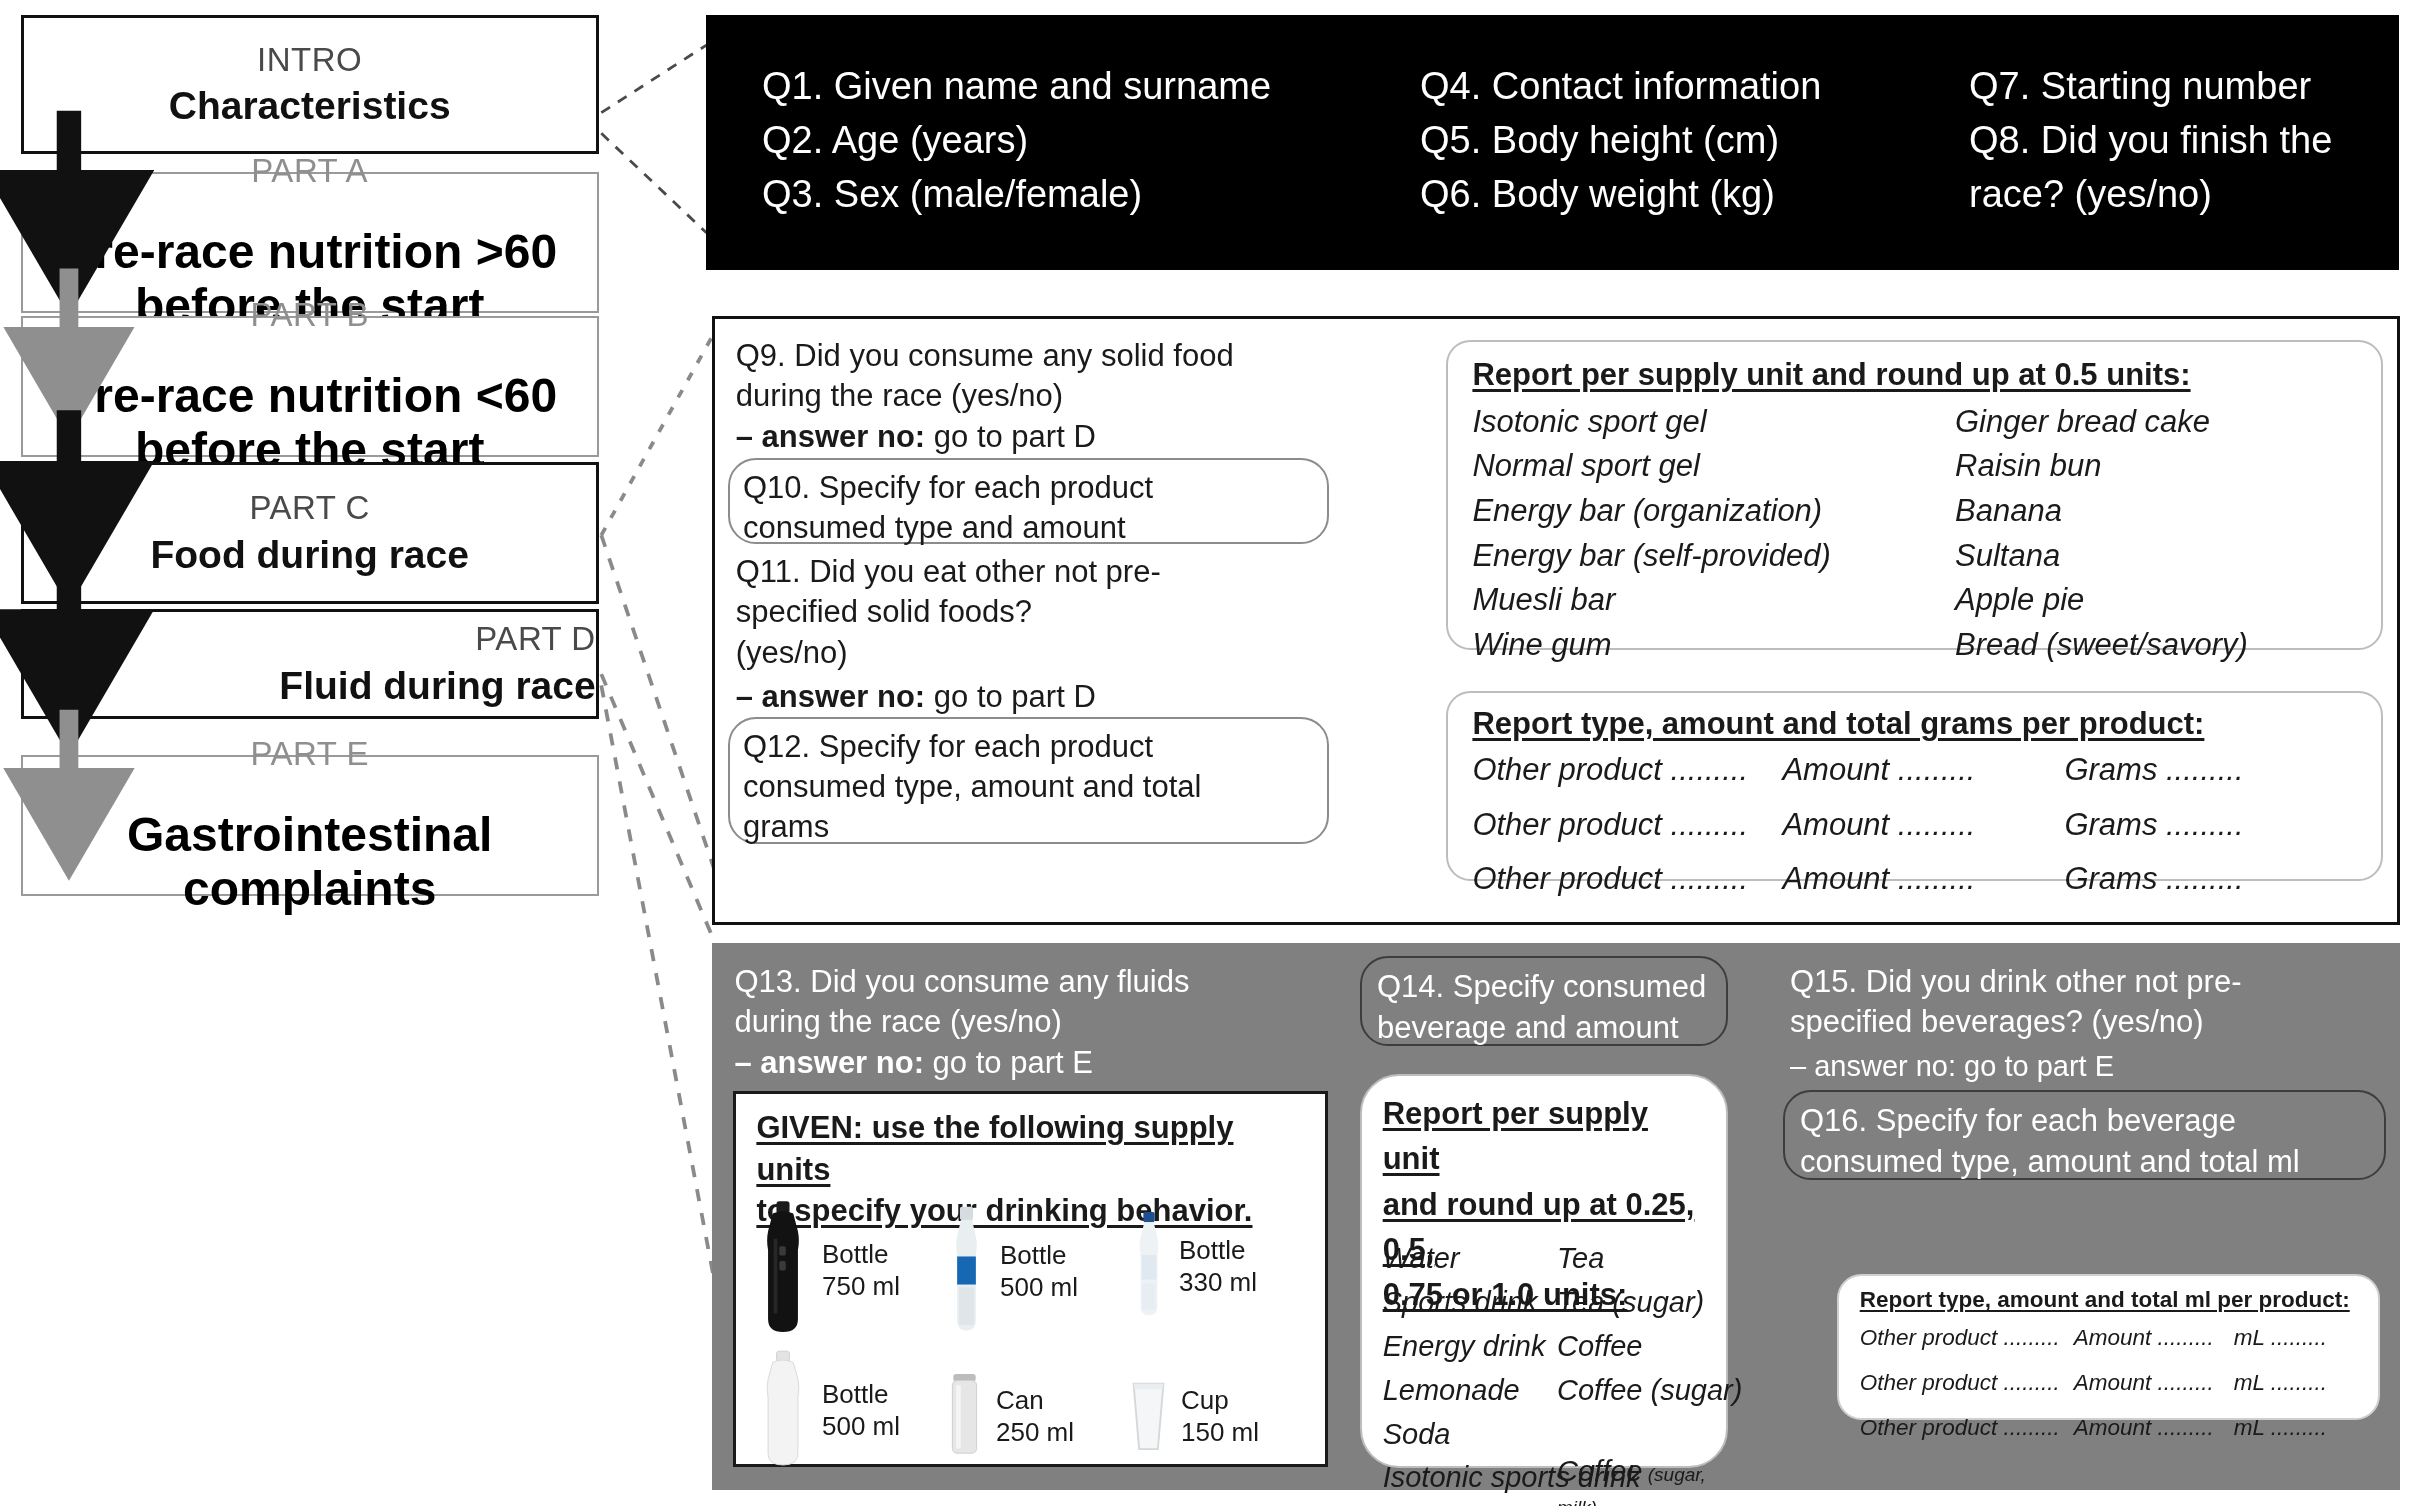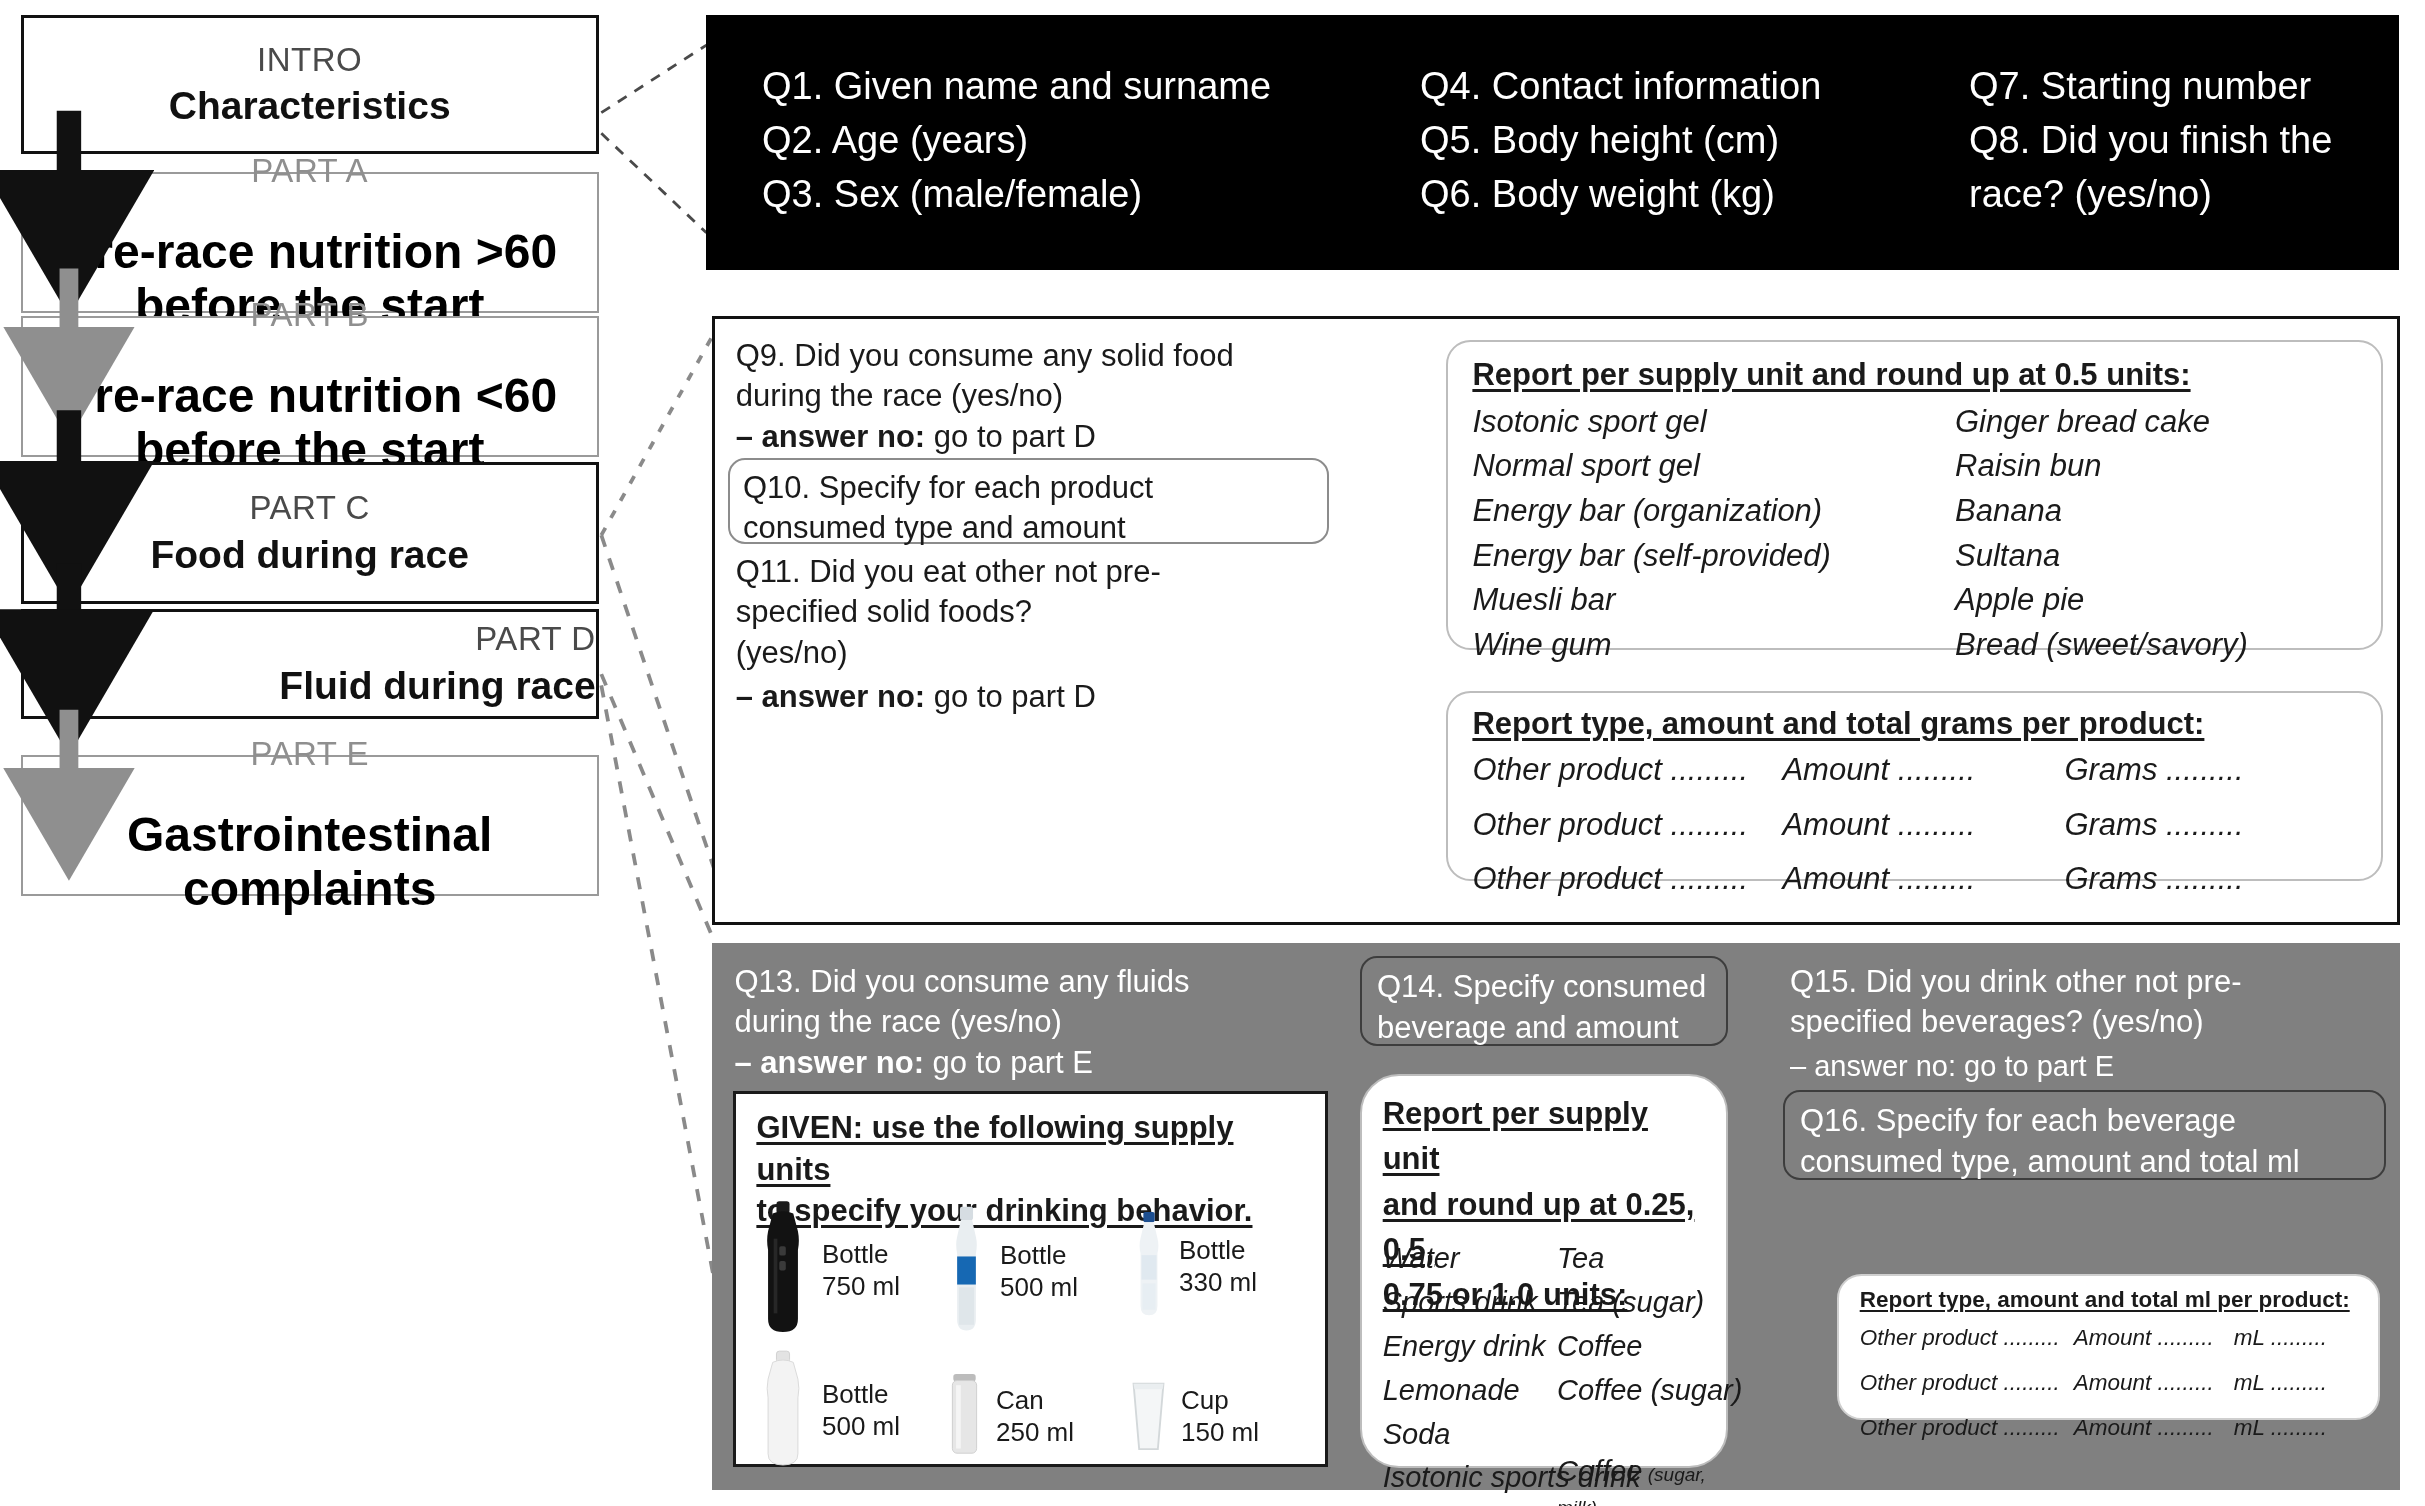--- a/index.html
+++ b/index.html
@@ -21,21 +21,21 @@
   .bp-col{position:absolute;font-size:38px;line-height:1.42;white-space:pre-line;}
 
   .whitepanel{position:absolute;background:#fff;border:3.8px solid #111;box-sizing:border-box;margin-top:6px;}
   .graypanel{position:absolute;background:#808080;box-sizing:border-box;}
 
   .qtext{position:absolute;font-size:31px;line-height:1.30;color:#1a1a1a;}
   .qtext b{font-weight:bold;}
   .qtext.onwhite{color:#1a1a1a;}
   .qtext.ongray{color:#ffffff;}
 
-  .roundbox{position:absolute;box-sizing:border-box;border:2.8px solid #8c8c8c;border-radius:17px;background:#fff;}
+  .roundbox{position:absolute;box-sizing:border-box;border:2.8px solid #8c8c8c;border-radius:28px;background:#fff;}
   .roundbox.dark{border:2.8px solid #3d3d3d;background:#808080;}
   .roundbox .inner{position:absolute;left:13px;top:7.5px;right:9.4px;font-size:31px;line-height:1.30;color:#1a1a1a;}
   .roundbox.dark .inner{color:#fff;}
 
   .listbox{position:absolute;box-sizing:border-box;border:2.8px solid #bdbdbd;border-radius:24.4px;background:#fff;}
   .listbox .hdr{position:absolute;left:24.4px;top:13px;font-size:31px;font-weight:600;color:#1a1a1a;
                 text-decoration:underline;text-underline-offset:3.8px;line-height:1.32;}
   .listcol{position:absolute;font-style:italic;font-size:31px;line-height:1.44;color:#1a1a1a;white-space:pre-line;}
 
   .rowbox{position:absolute;box-sizing:border-box;border:2.8px solid #bdbdbd;border-radius:24.4px;background:#fff;}
@@ -169,20 +169,25 @@
 consumed type and amount</div>
     </div>
 
     <div class="qtext onwhite" style="left:20.7px;top:233px;width:610px;">Q11. Did you eat other not pre-</div>
     <div class="qtext onwhite" style="left:20.7px;top:314px;width:610px;">(yes/no)</div>
     <div class="qtext onwhite" style="left:20.7px;top:273px;width:610px;">specified solid foods?</div>
     <div class="qtext onwhite" style="left:20.7px;top:358px;width:610px;">
       <b>– answer no:</b><span> go to part D</span>
     </div>
 
+    <div class="roundbox" style="left:13px;top:398px;width:601px;height:127px;">
+      <div class="inner" style="white-space:pre-line;">Q12. Specify for each product
+consumed type, amount and total
+grams</div>
+    </div>
 
     <div class="listbox" style="left:731px;top:20.7px;width:937px;height:310px;">
       <div class="hdr">Report per supply unit and round up at 0.5 units:</div>
       <div class="listcol" style="left:24.4px;top:58px;width:441px;">Isotonic sport gel
 Normal sport gel
 Energy bar (organization)
 Energy bar (self-provided)
 Muesli bar
 Wine gum</div>
       <div class="listcol" style="left:507px;top:58px;width:404px;">Ginger bread cake

